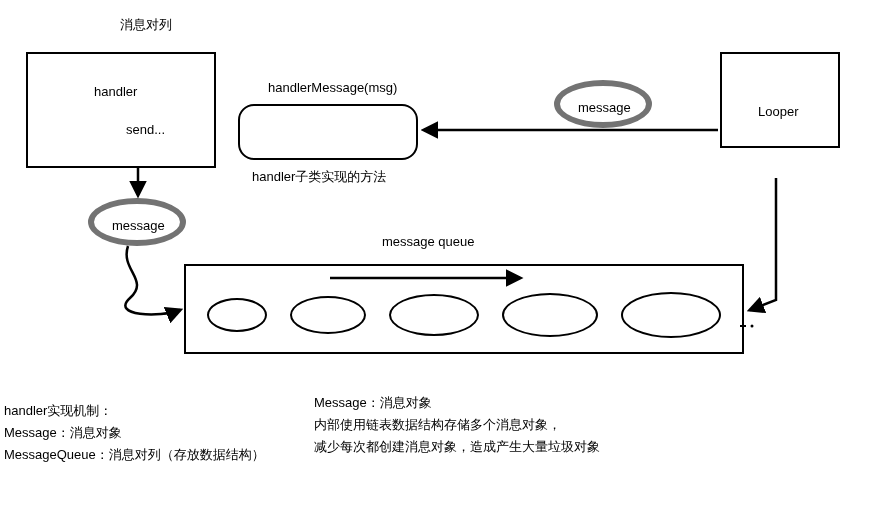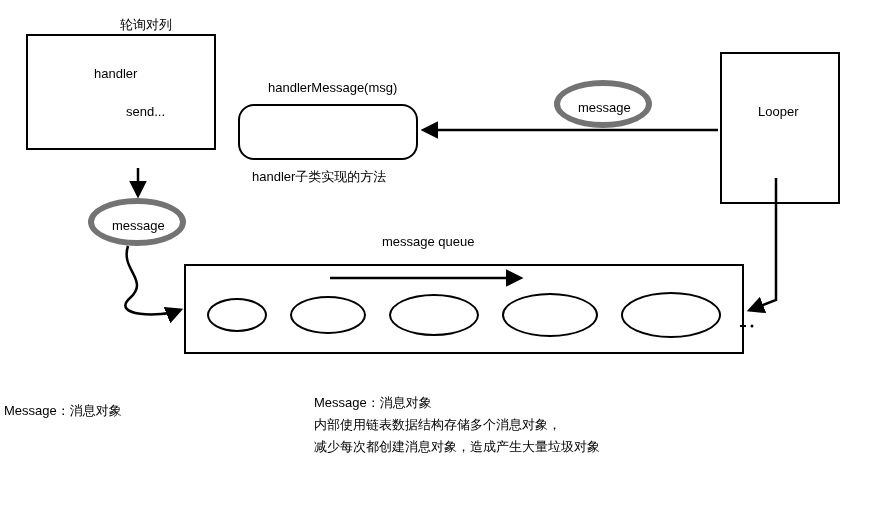--- a/index.html
+++ b/index.html
@@ -43,36 +43,36 @@
   pointer-events: none;
 }
 .footer {
   position: absolute;
   line-height: 1.7;
 }
 </style>
 </head>
 <body>
 
-<div class="label" style="left:120px; top:16px;">轮询对列</div>
+<div class="label" style="left:120px; top:16px;">消息对列</div>
 
-<div class="box" style="left:26px; top:34px; width:190px; height:116px;">
+<div class="box" style="left:26px; top:52px; width:190px; height:116px;">
   <div class="label" style="left:66px; top:30px;">handler</div>
   <div class="label" style="left:66px; top:68px;margin-left:32px;">send...</div>
 </div>
 
 <div class="label" style="left:268px; top:80px;">handlerMessage(msg)</div>
 <div class="rbox" style="left:238px; top:104px; width:180px; height:56px;"></div>
 <div class="label" style="left:252px; top:168px;">handler子类实现的方法</div>
 
 <div class="ellipse" style="left:554px; top:80px; width:98px; height:48px;">
   <div class="label" style="left:18px; top:14px;">message</div>
 </div>
 
-<div class="box" style="left:720px; top:52px; width:120px; height:152px;">
+<div class="box" style="left:720px; top:52px; width:120px; height:96px;">
   <div class="label" style="left:36px; top:50px;">Looper</div>
 </div>
 
 <div class="ellipse" style="left:88px; top:198px; width:98px; height:48px;">
   <div class="label" style="left:18px; top:14px;">message</div>
 </div>
 
 <div class="label" style="left:382px; top:234px;">message queue</div>
 
 <div class="box" style="left:184px; top:264px; width:560px; height:90px;"></div>
@@ -99,20 +99,22 @@
 
   <line x1="740" y1="326" x2="746" y2="326" stroke="#000" stroke-width="2"></line>
   <circle cx="752" cy="326" r="1.5" fill="#000"></circle>
 
   <path d="M 128 246 C 120 270, 150 280, 130 298 C 110 316, 160 318, 180 310" stroke="#000" stroke-width="2.5" fill="none" marker-end="url(#arrow)"></path>
 
   <line x1="330" y1="278" x2="520" y2="278" stroke="#000" stroke-width="2.5" marker-end="url(#arrow)"></line>
 </svg>
 
 <div class="footer" style="left:4px; top:400px;">
+  <div>handler实现机制：</div>
   <div>Message：消息对象</div>
+  <div>MessageQueue：消息对列（存放数据结构）</div>
 </div>
 
 <div class="footer" style="left:314px; top:392px;">
   <div>Message：消息对象</div>
   <div>内部使用链表数据结构存储多个消息对象，</div>
   <div>减少每次都创建消息对象，造成产生大量垃圾对象</div>
 </div>
 
 </body></html>

